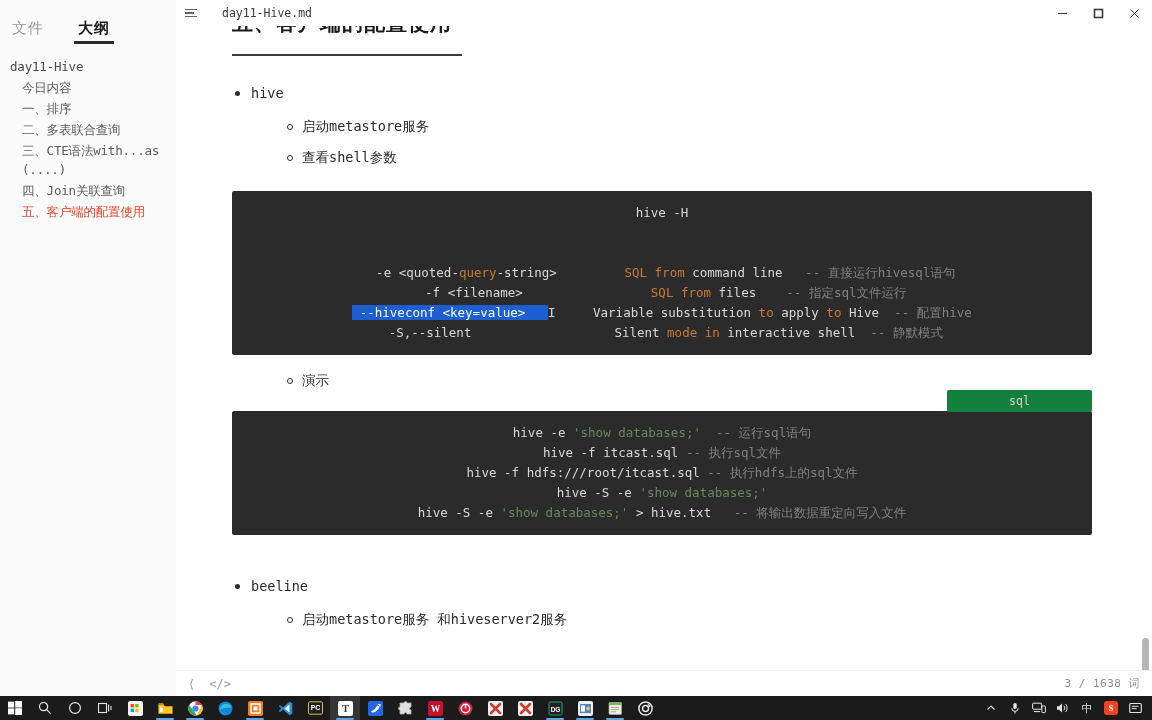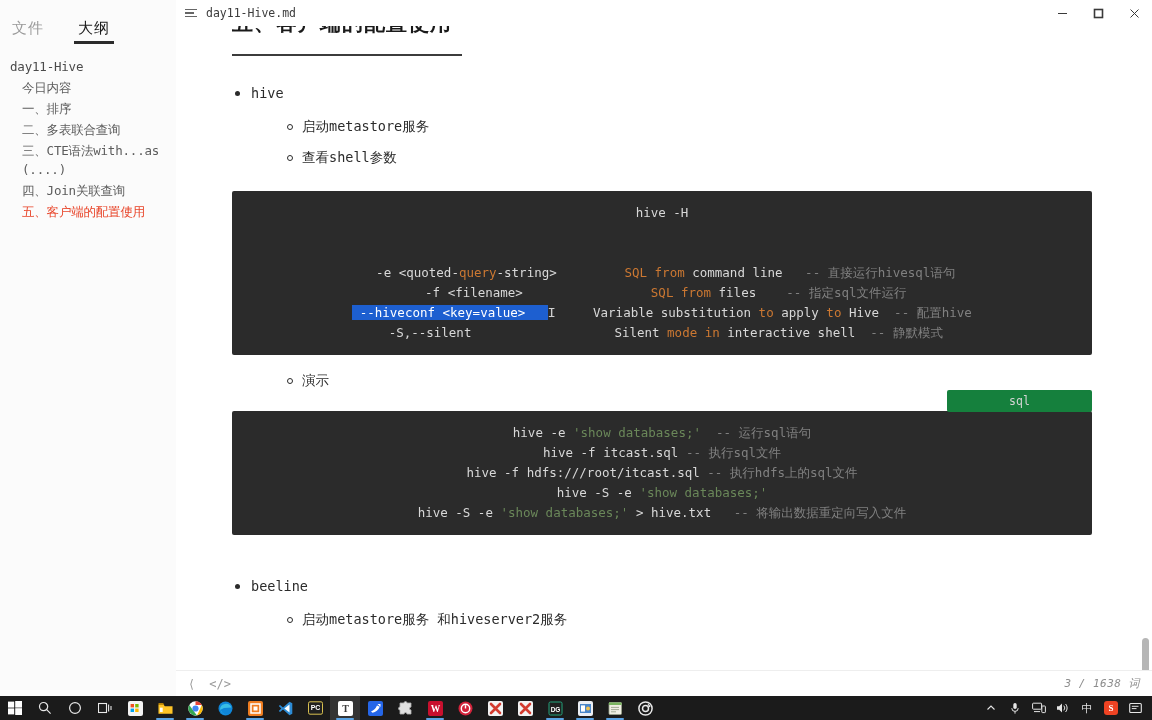--- a/index.html
+++ b/index.html
@@ -34,21 +34,21 @@
   .side-tab {
     font-size: 15px;
     color: #9a9a9a;
     padding-bottom: 6px;
     cursor: pointer;
     position: relative;
     letter-spacing: 1px;
   }
   .side-tab.active {
     color: #1c1c1c;
-    font-weight: normal;
+    font-weight: bold;
     text-align: center;
   }
   .side-tab.active::after {
     content: "";
     position: absolute;
     left: -4px; right: -4px; bottom: 0px;
     height: 3px;
     background: #2b2b2b;
   }
   .outline-list {
@@ -74,20 +74,21 @@
     position: absolute; left: 176px; top: 0;
     width: 976px; height: 696px;
     background: #ffffff;
   }
   .titlebar {
     position: relative;
     height: 26px;
     display: flex;
     align-items: center;
     background: #ffffff;
+    gap: 16px;
     -webkit-user-select: none;
   }
   .tb-icon {
     margin-left: 9px;
     width: 14px; height: 14px;
     display: flex; flex-direction: column; justify-content: center; gap: 2px;
   }
   .tb-icon i { display:block; height: 1.5px; background: #666; }
   .tb-icon i:nth-child(1){ width: 12px; }
   .tb-icon i:nth-child(2){ width: 9px; }
@@ -243,21 +244,21 @@
   .sb-left { display: flex; align-items: center; gap: 14px; }
   .sb-ic {
     color: #9a9a9a;
     font-size: 12px;
     cursor: pointer;
     font-family: "DejaVu Sans Mono", "Liberation Mono", monospace;
   }
   .sb-right {
     margin-left: auto;
     display: flex; align-items: center; gap: 7px;
-    color: #8d8d8d; font-size: 11px; font-style: italic;
+    color: #8d8d8d; font-size: 11px;
   }
   .sb-count { font-family: "DejaVu Sans Mono", "Liberation Mono", monospace; letter-spacing: 0.5px;}
 
   
   .taskbar {
     position: absolute;
     left: 0; bottom: 0;
     width: 1152px; height: 24px;
     background: #1b1b1b;
     display: flex; align-items: center;

